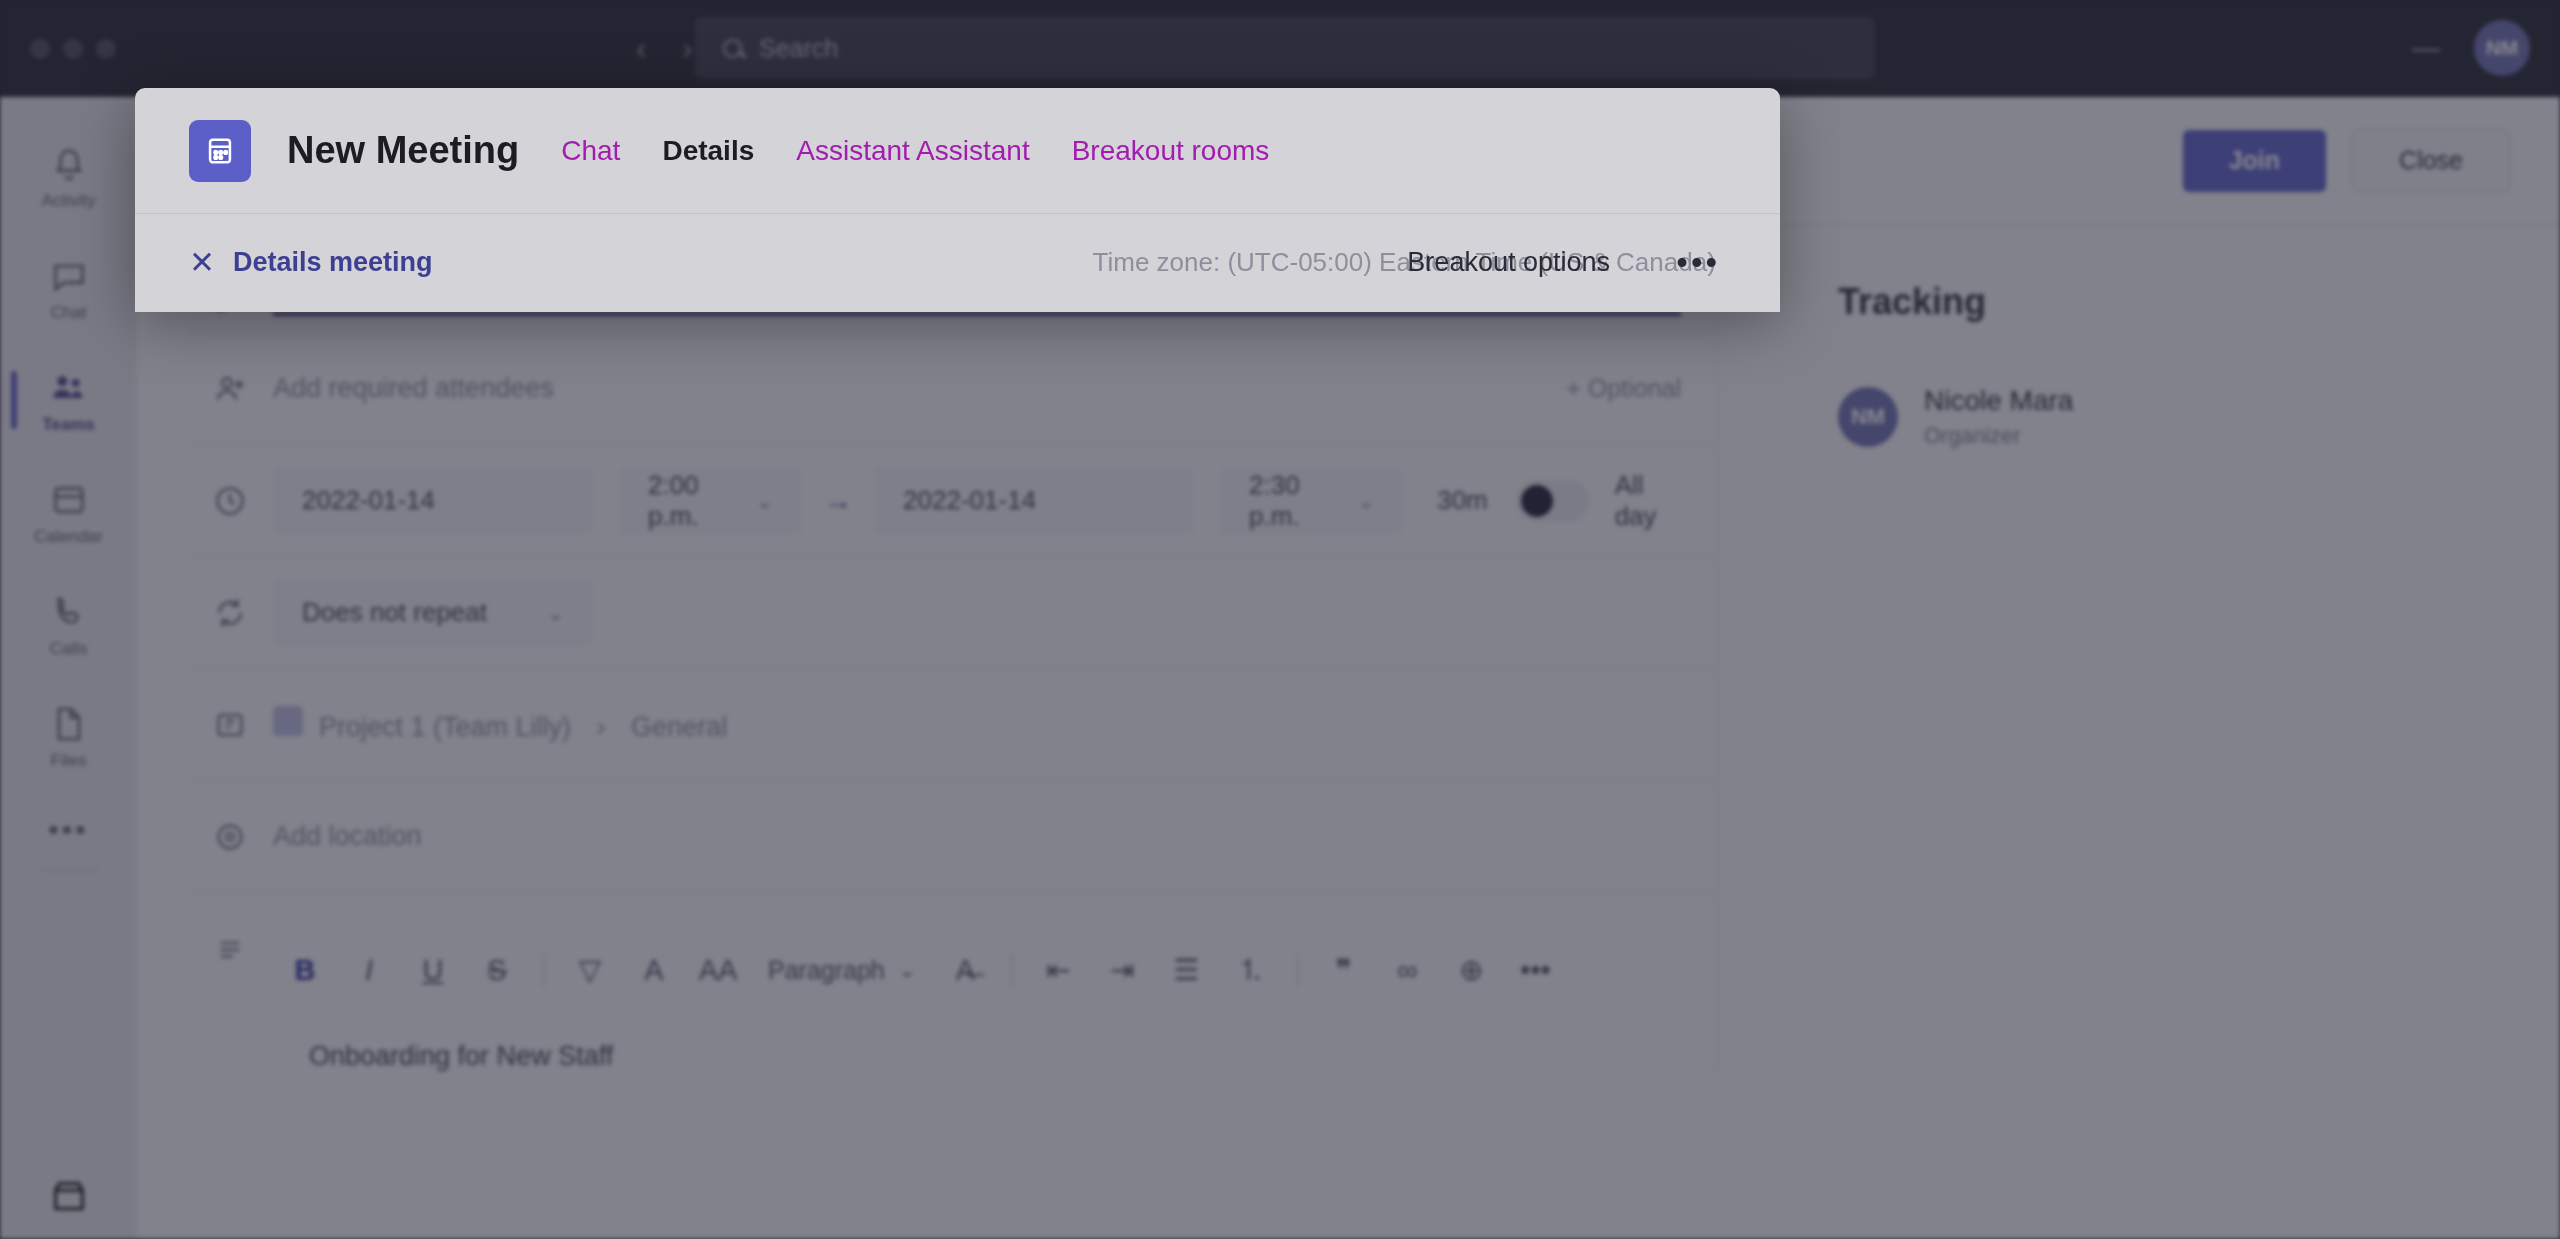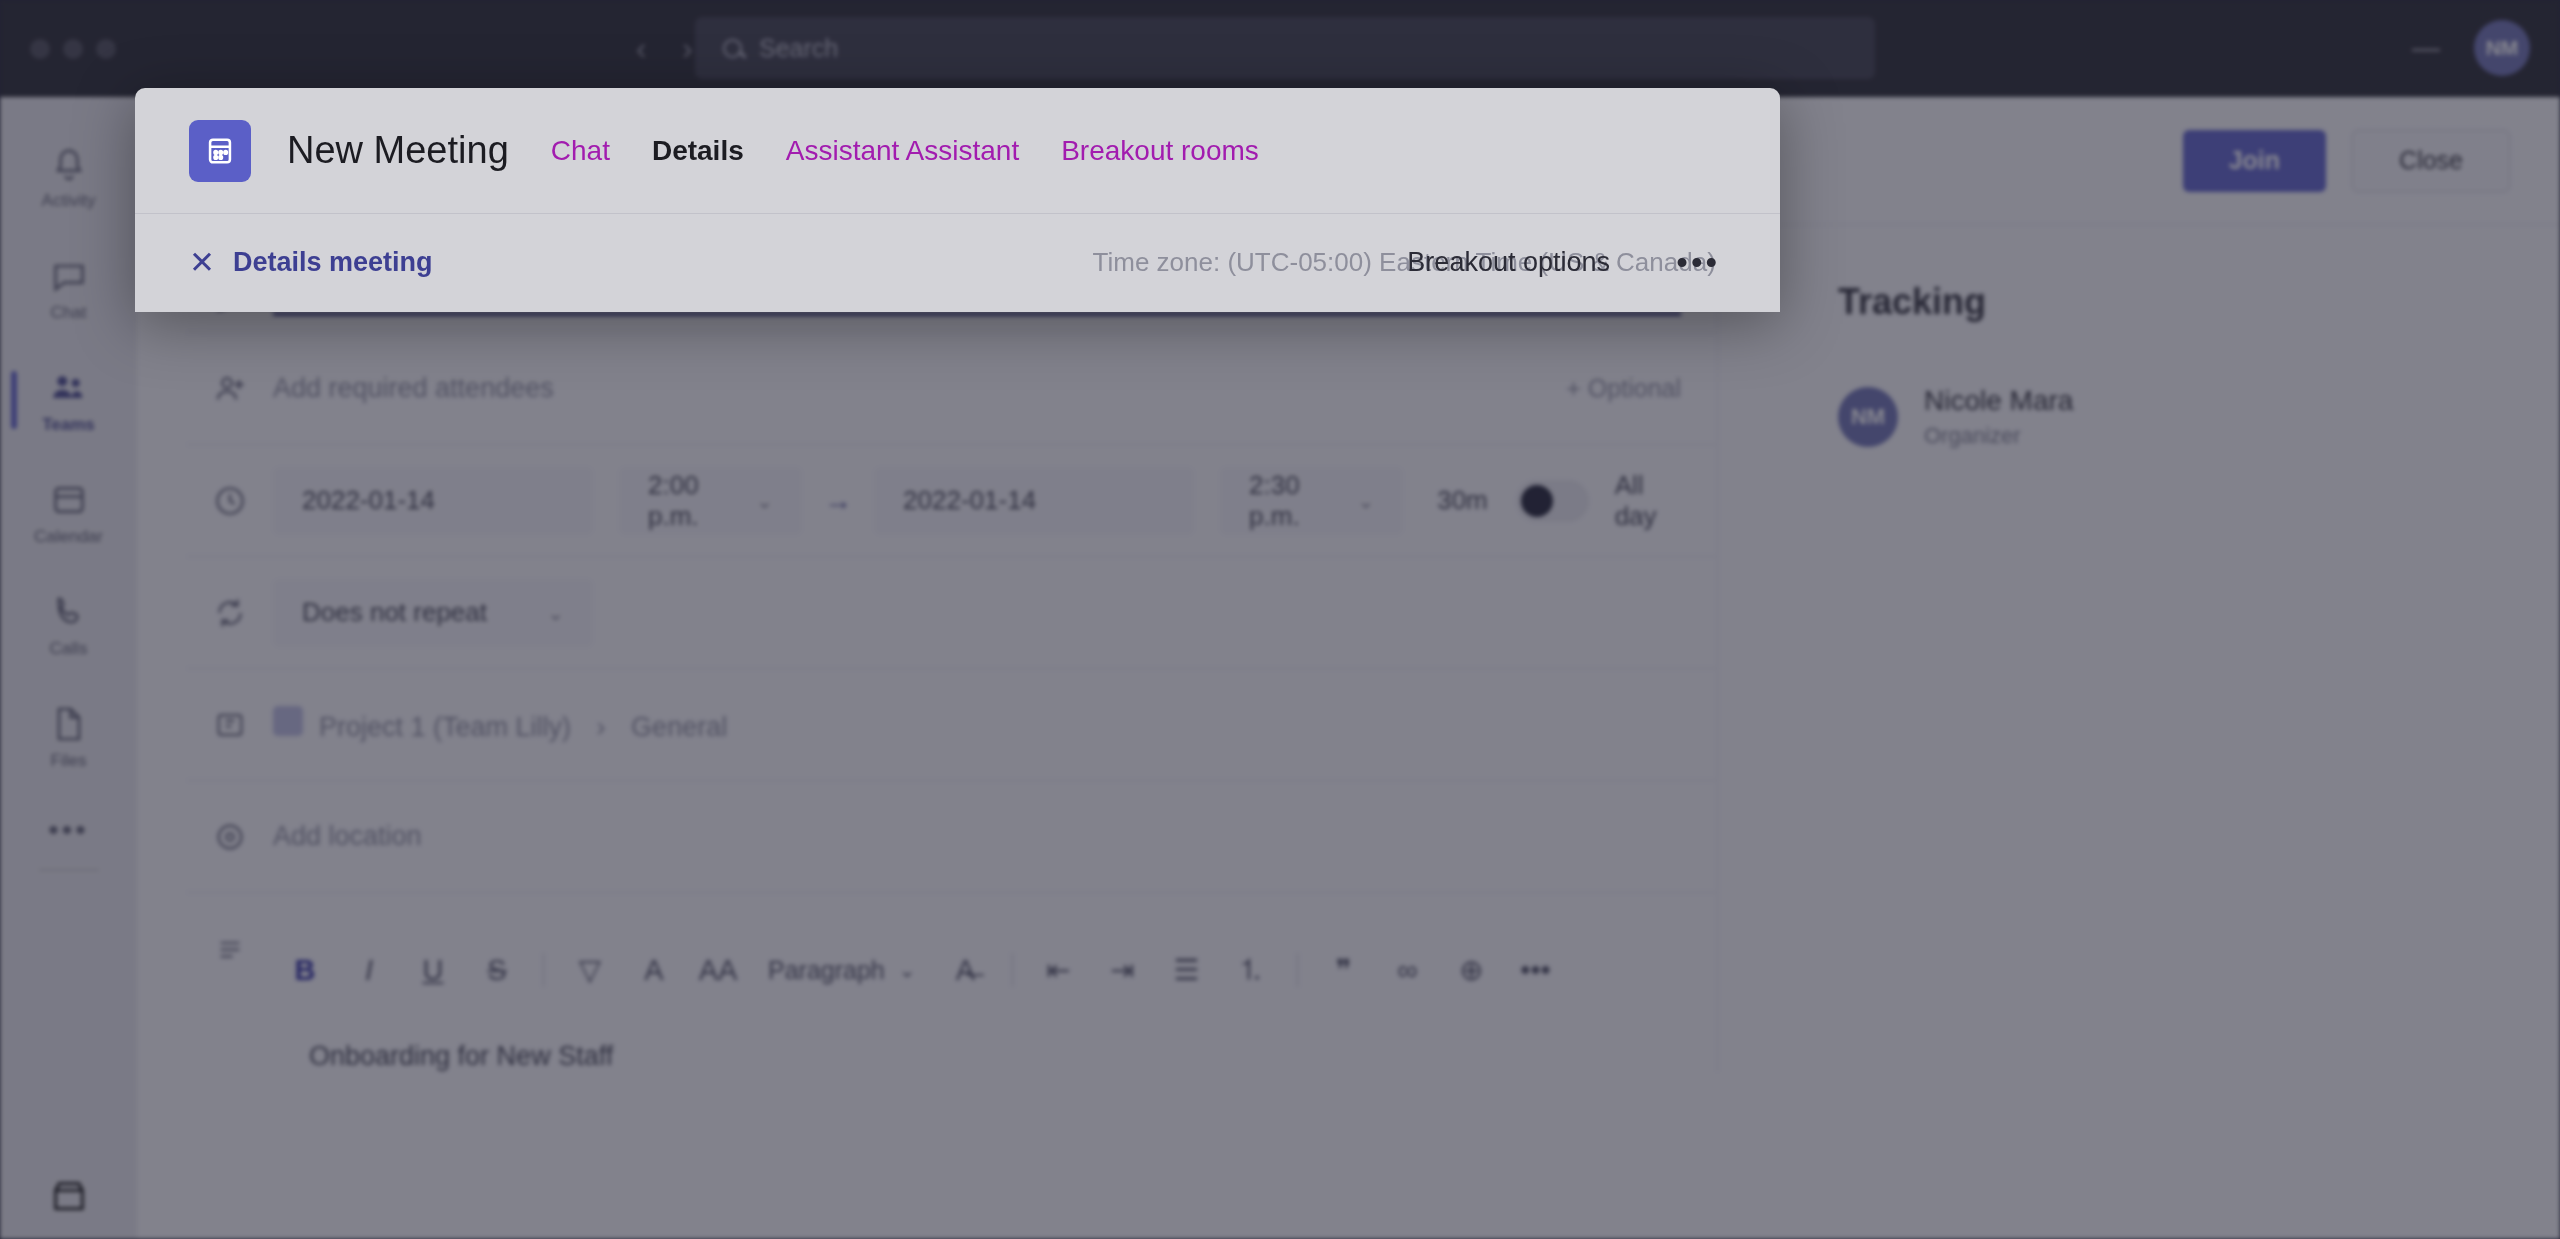--- a/index.html
+++ b/index.html
@@ -183,21 +183,21 @@
     height: 126px; display: flex; align-items: center;
     padding-left: 54px; gap: 0;
     border-bottom: 1px solid #c2c2ca;
   }
   .dlg-appicon {
     width: 62px; height: 62px; border-radius: 9px; background: #5b5fc7;
     display: flex; align-items: center; justify-content: center;
     margin-right: 36px;
   }
   .dlg-title {
-    font-size: 38px; font-weight: normal; color: #1c1c22; margin-right: 42px;
+    font-size: 38px; font-weight: bold; color: #1c1c22; margin-right: 42px;
   }
   .dlg-tab {
     font-size: 28px; color: #a21caf; margin-right: 42px;
   }
   .dlg-tab.sel { color: #1c1c22; font-weight: bold; }
   .dlg-tools {
     height: 97px; display: flex; align-items: center;
     padding-left: 54px; gap: 0; position: relative;
   }
   .tool-cancel {

